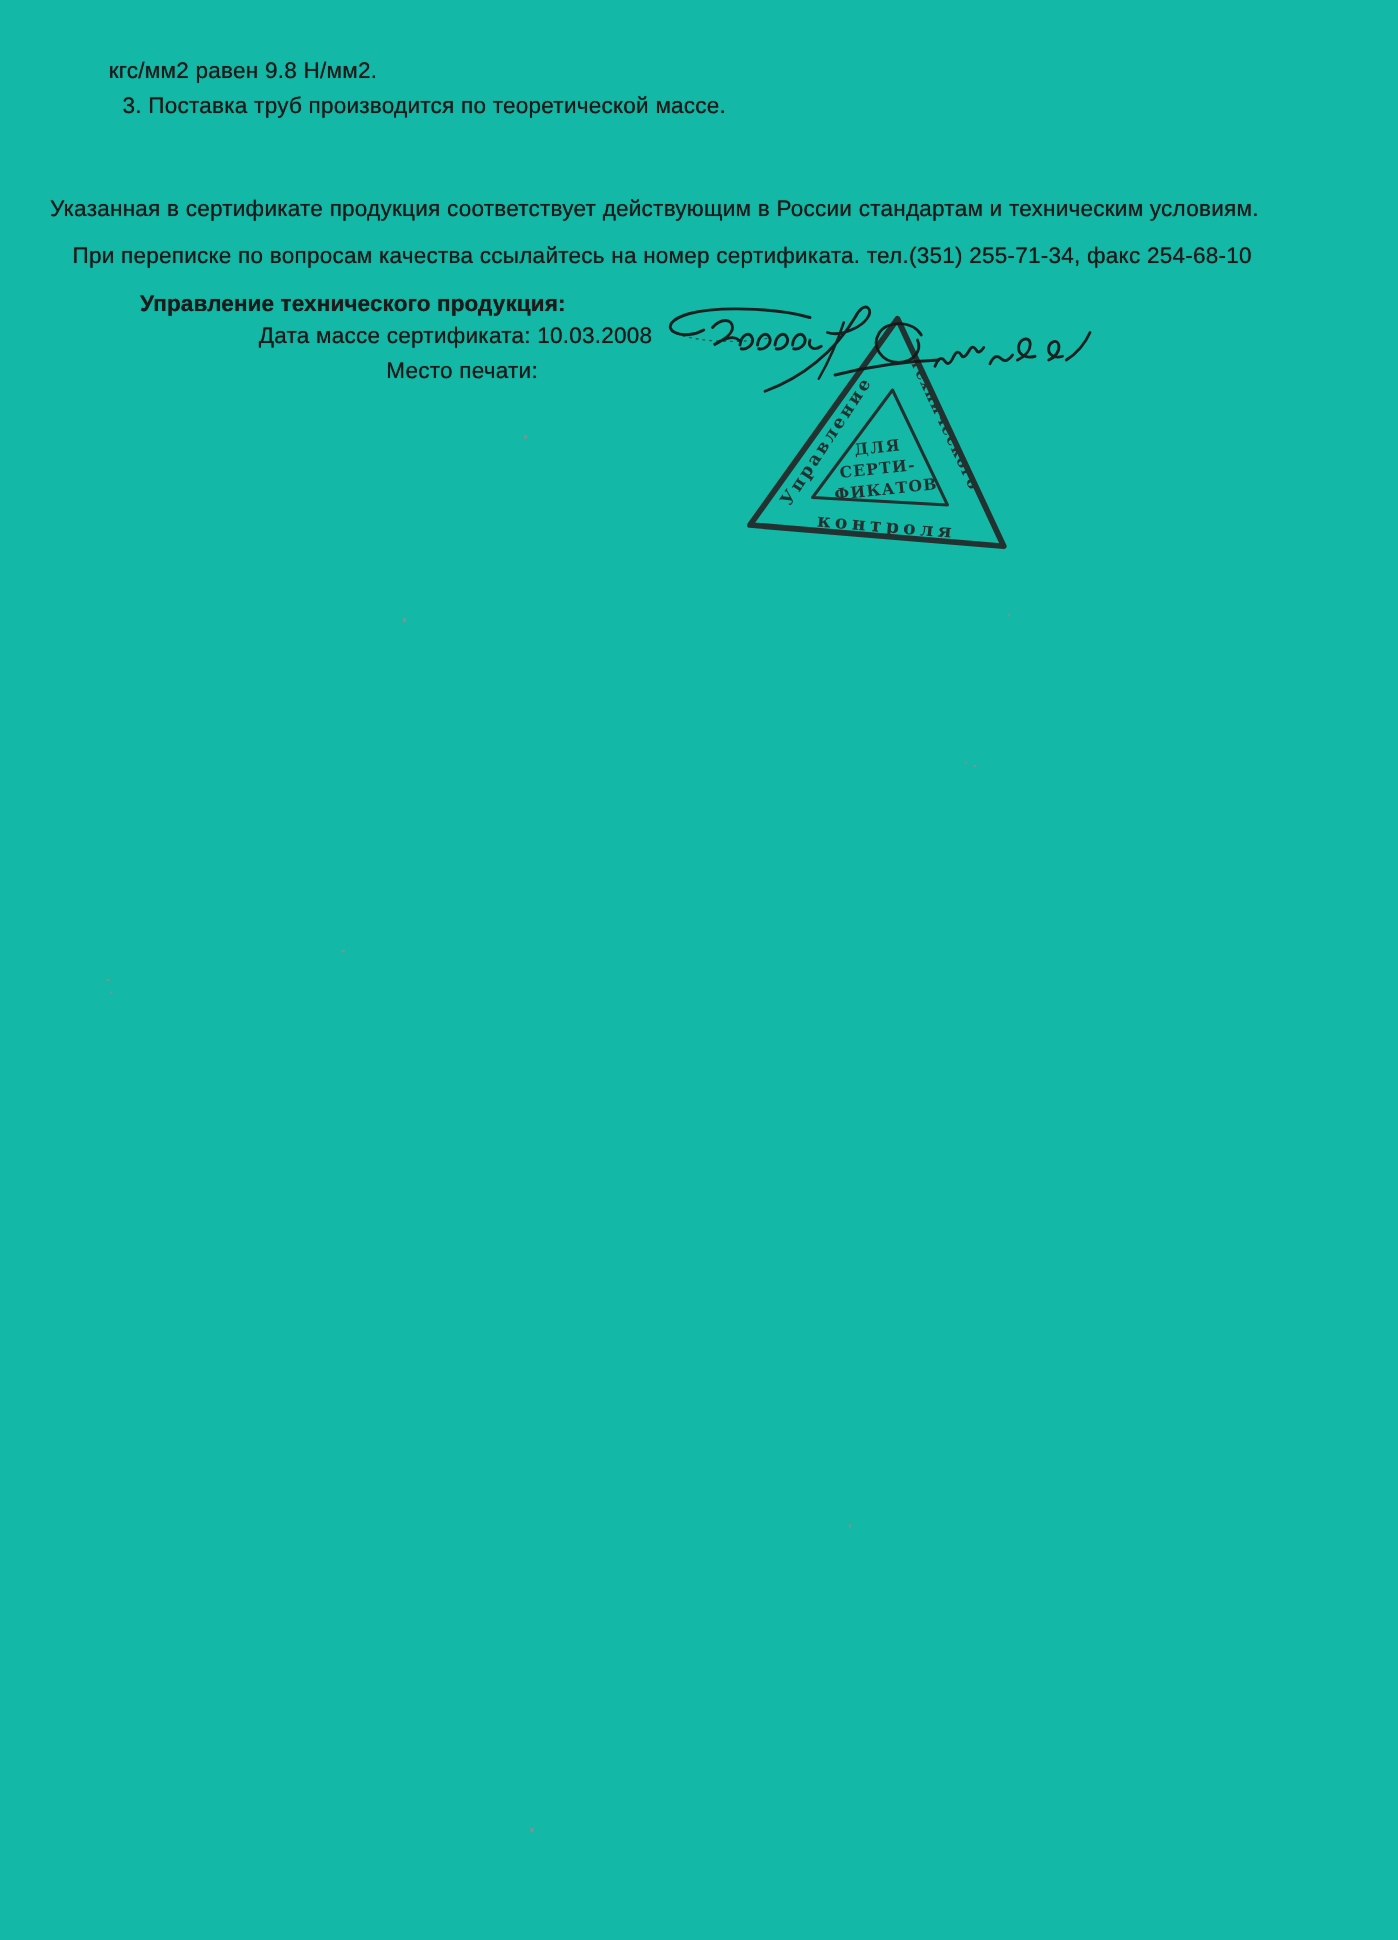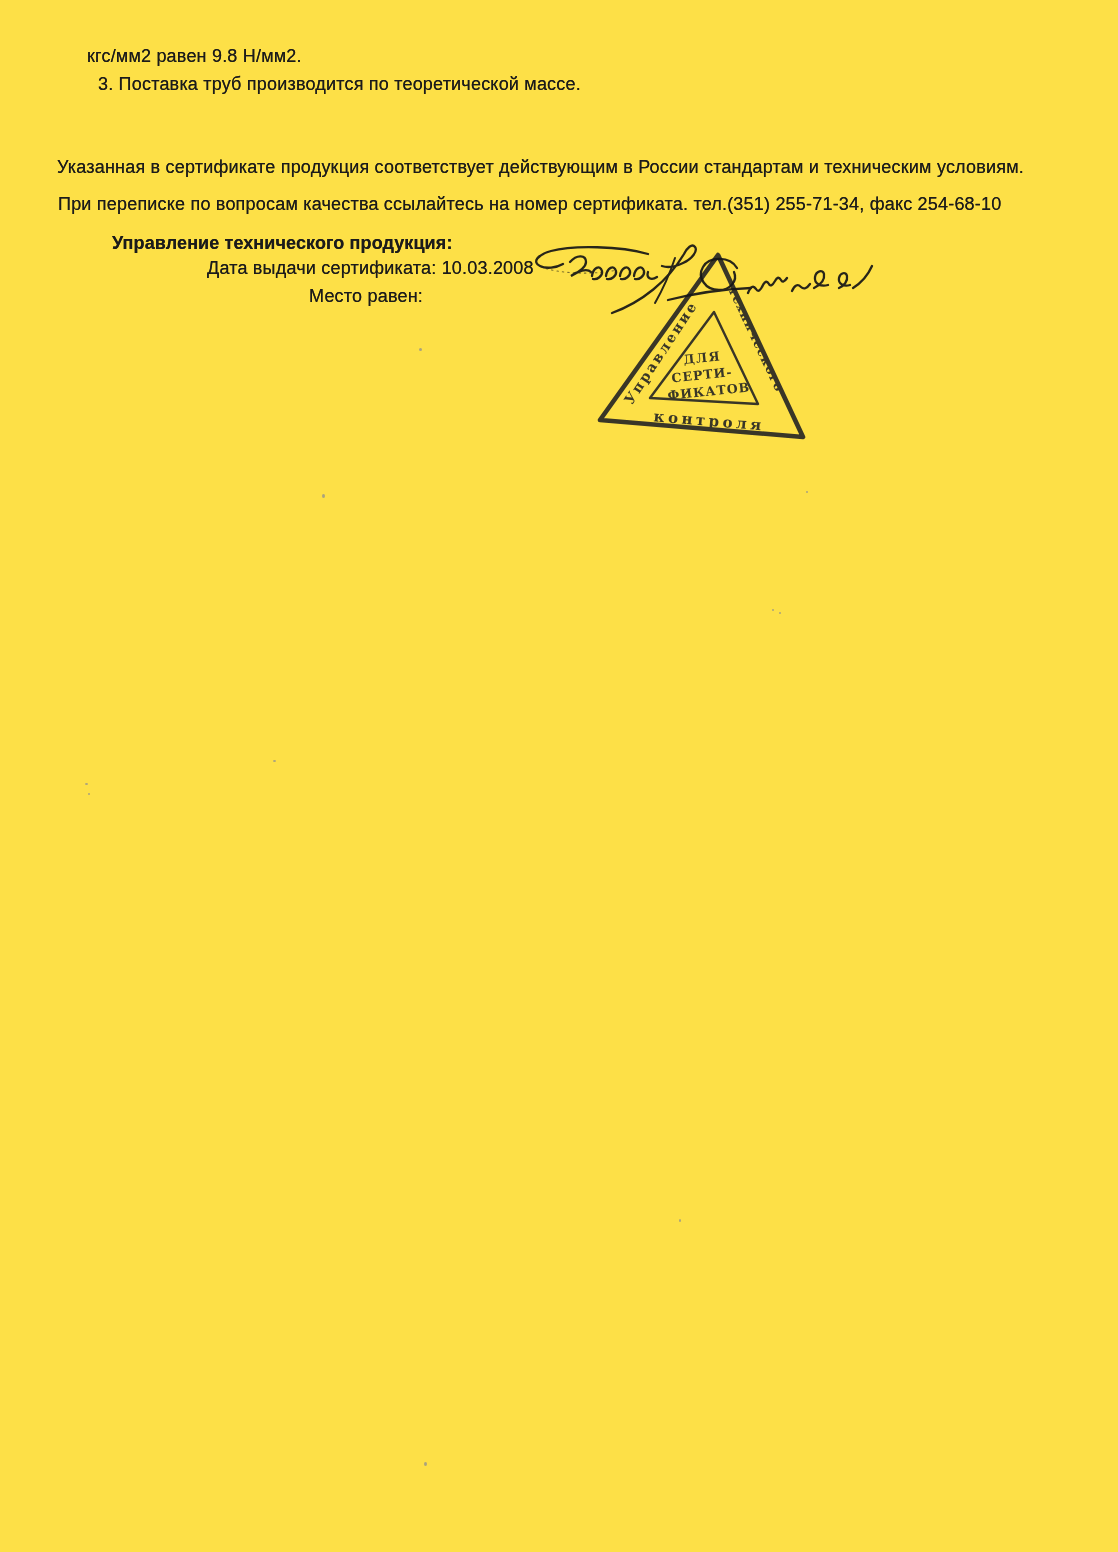--- a/index.html
+++ b/index.html
@@ -1,21 +1,21 @@
 <!DOCTYPE html>
 <html><head>
 <meta charset="utf-8">
 <title>Document</title>
 <style>
   html,body{margin:0;padding:0;background:#e8e8e8;}
   .page{
     position:relative;
     width:1118px;height:1552px;
     margin:0 auto;
-    background:#fde047;
+    background:#14b8a6;
     overflow:hidden;
     font-family:"Liberation Sans", sans-serif;
     color:#1b1b1b;
   }
   .tline{
     position:absolute;
     font-size:18px;
     line-height:20px;
     white-space:nowrap;
     letter-spacing:.2px;
@@ -35,29 +35,29 @@
   }
 </style>
 </head>
 <body>
 
 <div class="page">
 
   <div class="tline" style="left:87px;top:46px;">кгс/мм2 равен 9.8 Н/мм2.</div>
   <div class="tline" style="left:64px;top:74px;margin-left:34px;">3. Поставка труб производится по теоретической массе.</div>
 
-  <div class="tline" style="left:57px;top:157px;">Указанная в сертификате продукция соответствует действующим в России стандартам и техническим условиям.</div>
+  <div class="tline" style="left:40px;top:157px;">Указанная в сертификате продукция соответствует действующим в России стандартам и техническим условиям.</div>
   <div class="tline" style="left:58px;top:194px;text-align:center;">При переписке по вопросам качества ссылайтесь на номер сертификата. тел.(351) 255-71-34, факс 254-68-10</div>
 
   <div class="tline bold" style="left:112px;top:233px;">Управление технического продукция:</div>
   <div class="tline" style="left:207px;top:258px;">
-    <span>Дата выдачи сертификата:</span>
+    <span>Дата массе сертификата:</span>
     <span>10.03.2008</span>
   </div>
-  <div class="tline" style="left:309px;top:286px;">Место равен:</div>
+  <div class="tline" style="left:309px;top:286px;">Место печати:</div>
 
   <svg class="overlay" viewBox="515 232 400 243">
     <defs>
       <path id="edgeL" d="M 630 408 L 712 284"></path>
       <path id="edgeR" d="M 721 274 L 794 431"></path>
       <path id="edgeB" d="M 651 421 L 770 431"></path>
     </defs>
 
     <g opacity="0.9">
       <path d="M 718 255 L 803 437 L 600 420 Z" fill="none" stroke="#242424" stroke-width="4.6" stroke-linejoin="round"></path>

